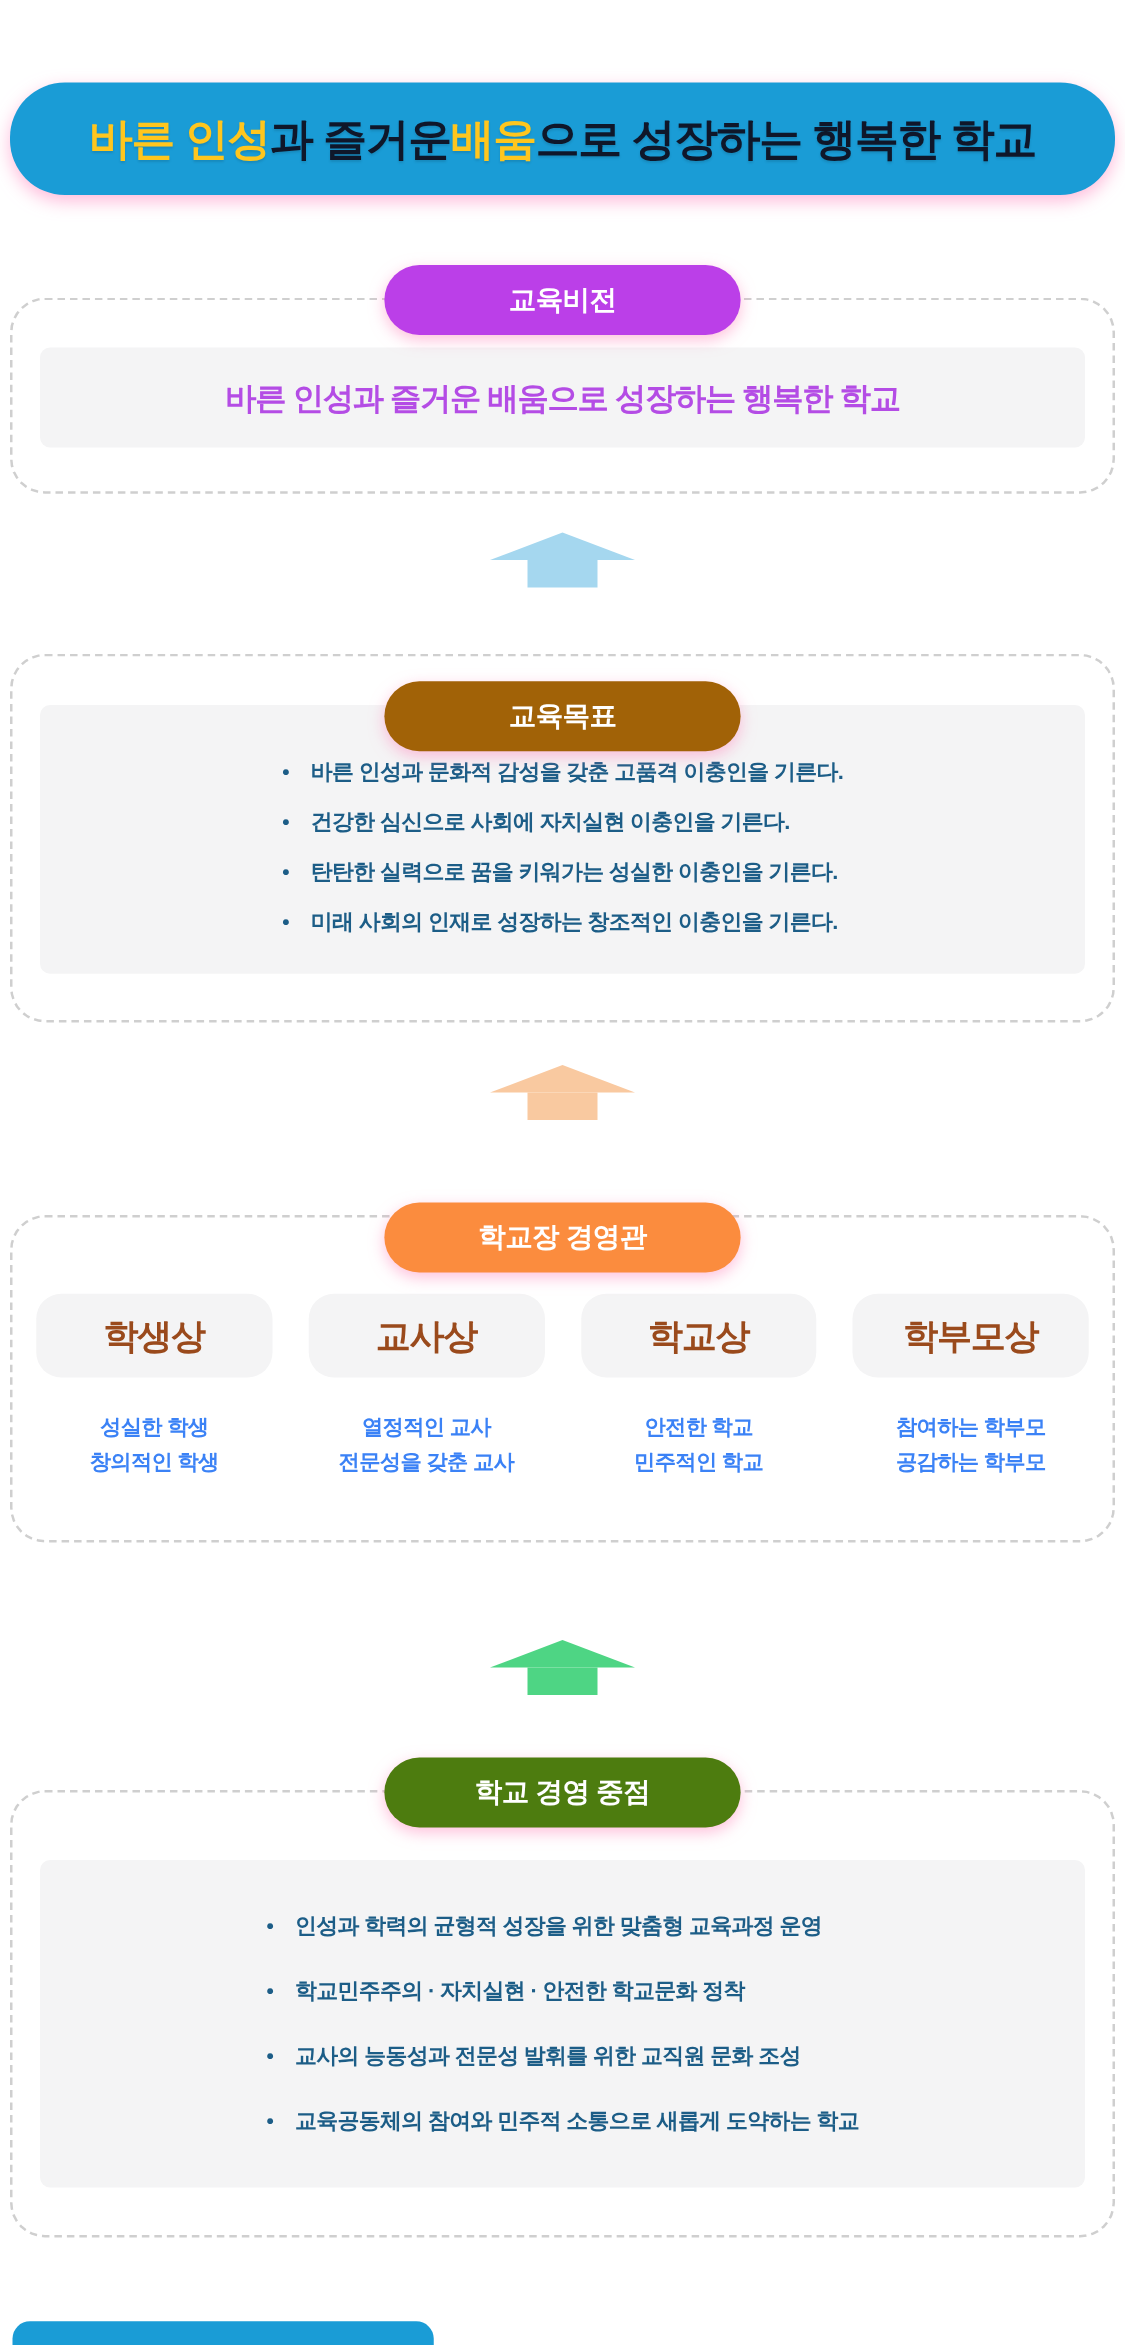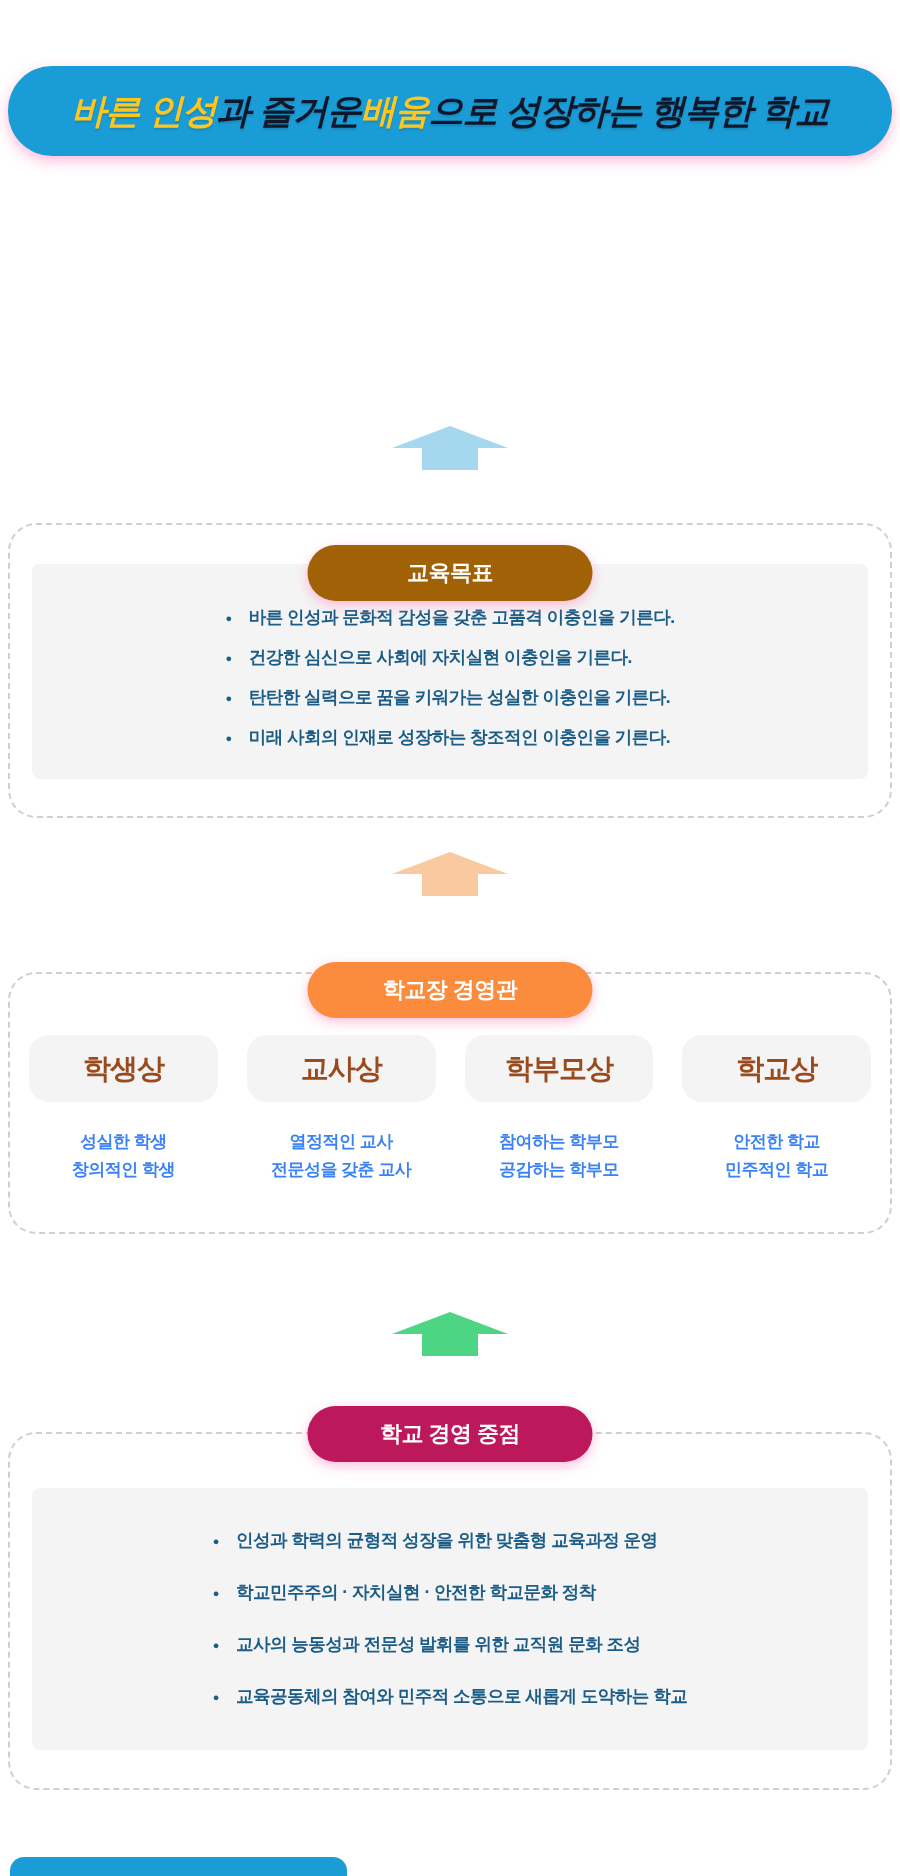--- a/index.html
+++ b/index.html
@@ -7,21 +7,20 @@
   .page { position:relative; width:900px; height:1876px; margin:0 auto; background:#fff; overflow:hidden; }
 
   
   .banner {
     position:absolute; left:8px; top:66px; width:884px; height:90px;
     background:#1a9cd6; border-radius:44px;
     display:flex; align-items:center; justify-content:center;
     font-size:35px; font-weight:bold; letter-spacing:-1px;
     box-shadow:0 5px 14px rgba(255,150,200,0.65);
     text-shadow:0 2px 2px rgba(0,0,0,0.12);
-    font-style:italic;
   }
   .banner .gold { color:#ffc61e; }
   .banner .white { color:#0f172a; }
 
   
   .section {
     position:absolute; left:8px; width:884px;
     border:2px dashed #cfcfcf; border-radius:28px;
   }
   .sec-vision     { top:238px;  height:157px; }
@@ -33,21 +32,21 @@
   .pill {
     position:absolute; top:-28px; left:50%; transform:translateX(-50%);
     height:56px; min-width:285px; padding:0 40px; border-radius:28px;
     display:flex; align-items:center; justify-content:center;
     color:#fff; font-size:22px; font-weight:bold; letter-spacing:-0.5px;
     box-shadow:0 4px 12px rgba(255,140,190,0.55); z-index:2; white-space:nowrap;
   }
   .pill-purple { background:#bb3fe8; }
   .pill-navy   { background:#a16207;margin-top:48px; }
   .pill-orange { background:#fb8c3e;margin-top:16px; }
-  .pill-blue   { background:#be185d; }
+  .pill-blue   { background:#4d7c0f; }
 
   
   .inner { position:absolute; left:22px; right:22px; background:#f4f4f5; border-radius:8px; }
   .inner-vision     { top:38px; height:80px; display:flex; align-items:center; justify-content:center; }
   .inner-goals      { top:39px; height:215px; }
   .inner-management { top:54px; height:262px; }
 
   .vision-text { color:#b44ce5; font-size:25px; font-weight:bold; letter-spacing:-1px; }
 
   
@@ -98,20 +97,26 @@
 
 <div class="page">
 
   <div class="banner">
     <span class="gold">바른 인성</span>
     <span class="white">과 즐거운 </span>
     <span class="gold">배움</span>
     <span class="white">으로 성장하는 행복한 학교</span>
   </div>
 
+  <div class="section sec-vision">
+    <div class="pill pill-purple">교육비전</div>
+    <div class="inner inner-vision">
+      <div class="vision-text">바른 인성과 즐거운 배움으로 성장하는 행복한 학교</div>
+    </div>
+  </div>
 
   <div class="arrow arrow-blue">
     <div class="head"></div>
     <div class="stem"></div>
   </div>
 
   <div class="section sec-goals">
     <div class="pill pill-navy">교육목표</div>
     <div class="inner inner-goals">
       <ul class="blist list-goals">
@@ -154,32 +159,32 @@
 
       <div class="card">
         <div class="card-title">교사상</div>
         <div class="card-lines">
           <div>열정적인 교사</div>
           <div>전문성을 갖춘 교사</div>
         </div>
       </div>
 
       <div class="card">
+        <div class="card-title">학교상</div>
+        <div class="card-lines">
+          <div>안전한 학교</div>
+          <div>민주적인 학교</div>
+        </div>
+      </div>
+
+      <div class="card">
         <div class="card-title">학부모상</div>
         <div class="card-lines">
           <div>참여하는 학부모</div>
           <div>공감하는 학부모</div>
-        </div>
-      </div>
-
-      <div class="card">
-        <div class="card-title">학교상</div>
-        <div class="card-lines">
-          <div>안전한 학교</div>
-          <div>민주적인 학교</div>
         </div>
       </div>
 
     </div>
   </div>
 
   <div class="arrow arrow-green">
     <div class="head"></div>
     <div class="stem"></div>
   </div>

